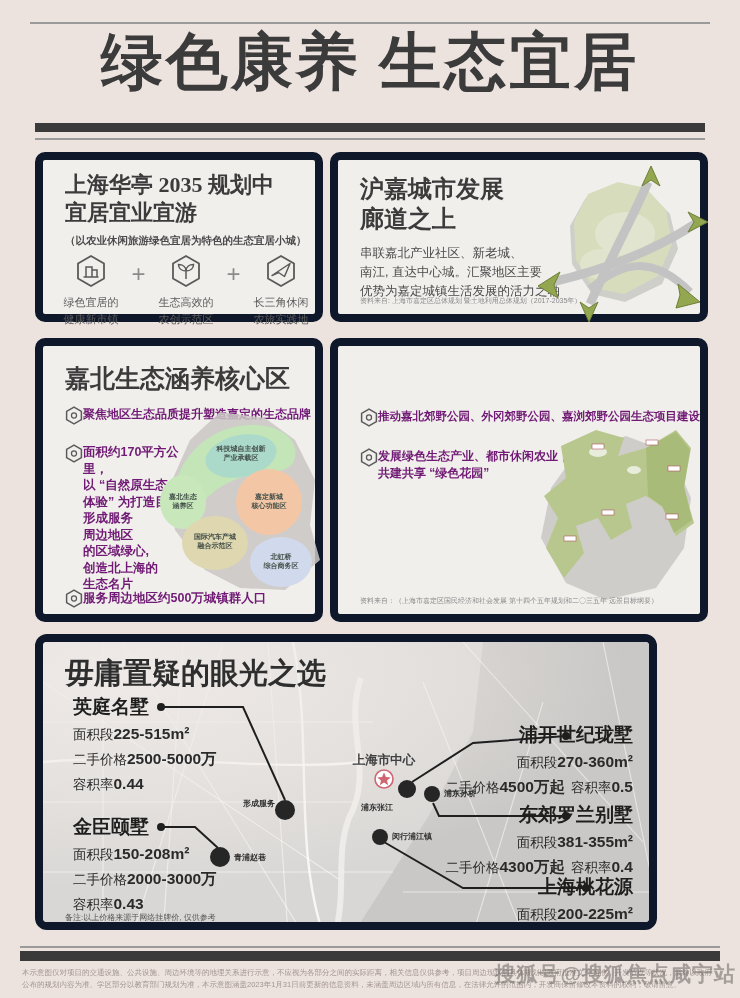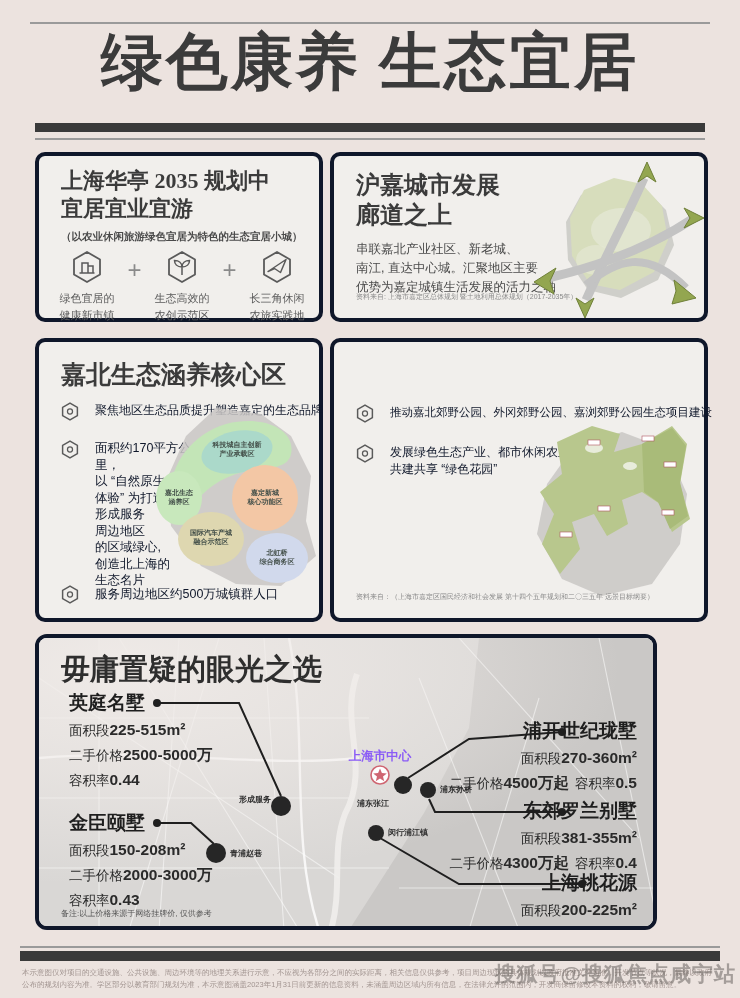--- a/index.html
+++ b/index.html
@@ -2,21 +2,21 @@
 <html><head>
 <meta charset="utf-8">
 <style>
   html,body{margin:0;padding:0;}
   body{background:#d8d0cc;font-family:"Liberation Sans","DejaVu Sans",sans-serif;}
   #poster{position:relative;width:740px;height:998px;margin:0 auto;background:#ece3df;overflow:hidden;color:#3c3c3c;}
   .abs{position:absolute;}
   .serif{font-family:"Liberation Serif","DejaVu Serif",serif;font-weight:700;}
   .rule{background:#9a9a9a;height:2px;}
   .bar{background:#3a3a3a;}
-  .card{position:absolute;background:#f1efec;border:4px solid #0f172a;border-radius:10px;box-sizing:border-box;}
+  .card{position:absolute;background:#f1efec;border:8px solid #0f172a;border-radius:10px;box-sizing:border-box;}
   .preline{white-space:pre-line;}
   .nowrap{white-space:nowrap;}
 
   
   #main-title{left:0;top:28px;width:740px;text-align:center;font-size:62px;letter-spacing:3px;color:#3b3b3b;line-height:1.1;}
 
   
   .c1-title{left:22px;font-size:22px;line-height:1.2;color:#3b3b3b;}
   .c1-sub{left:22px;top:74px;font-size:10.5px;font-weight:700;color:#4a4a4a;}
   .c1-row{left:10px;top:94px;width:266px;display:flex;justify-content:space-between;align-items:flex-start;}
@@ -25,32 +25,32 @@
   .plus{font-size:24px;color:#8a8a8a;margin-top:6px;font-weight:400;}
 
   
   .c2-title{left:22px;font-size:24px;line-height:1.25;color:#3b3b3b;}
   .c2-body{left:22px;top:84px;width:250px;font-size:12.5px;line-height:1.5;color:#4a4a4a;}
   .src{font-size:7px;color:#8a8a8a;}
 
   
   .c34-title{left:22px;top:16px;font-size:25px;color:#3b3b3b;}
   .bullet{position:absolute;display:flex;align-items:flex-start;}
-  .bullet .txt{margin-left:16px;font-size:12px;color:#0f172a;line-height:1.45;}
+  .bullet .txt{margin-left:0;font-size:12px;color:#701a75;line-height:1.45;font-weight:bold;}
   .maplabel{position:absolute;font-size:7px;font-weight:700;color:#44504a;text-align:center;line-height:1.35;}
 
   
   .c5-title{left:22px;top:12px;font-size:29px;color:#2e2e2e;}
   .prop{position:absolute;}
   .prop .pname{font-size:19px;font-weight:700;color:#1e1e1e;}
   .prop .row{font-size:13.5px;color:#2a2a2a;margin-top:5px;}
   .prop .row b{font-size:15.5px;}
   .prop.pr{text-align:right;}
   .citylabel{position:absolute;font-size:8px;font-weight:700;color:#2f2f2f;}
-  .centerlabel{position:absolute;font-size:12.5px;font-weight:700;color:#8b5cf6;}
+  .centerlabel{position:absolute;font-size:12.5px;font-weight:700;color:#404040;}
   .note{position:absolute;font-size:8px;color:#555;}
 
   
   .disclaimer{left:22px;top:967px;width:690px;font-size:7.5px;line-height:1.6;color:#a29591;}
   .watermark{right:4px;top:960px;font-size:21px;font-weight:700;color:rgba(105,100,96,0.55);letter-spacing:1px;}
 </style>
 </head>
 <body>
 
 <div id="poster">

